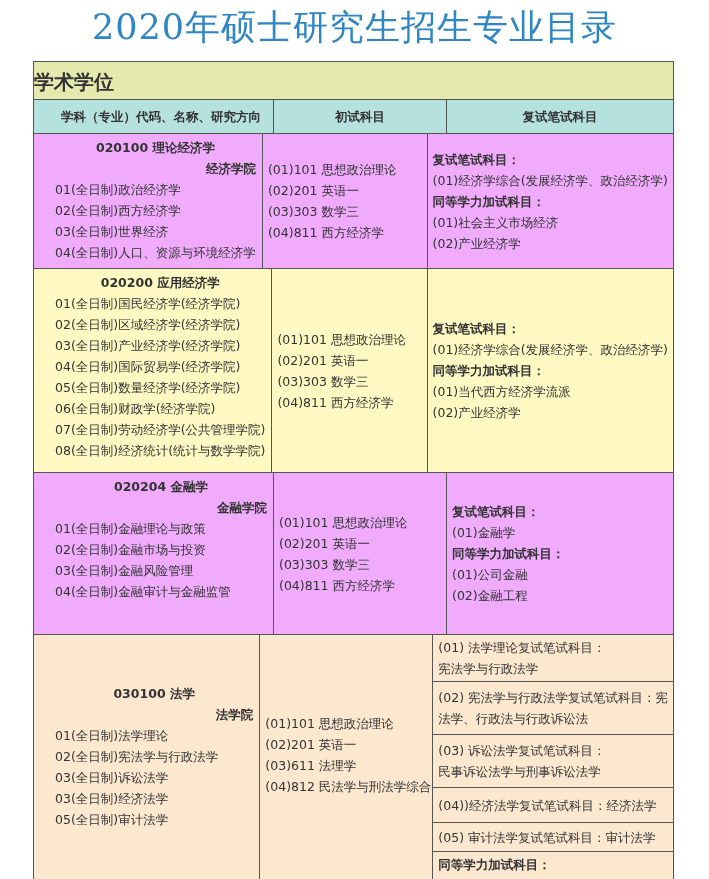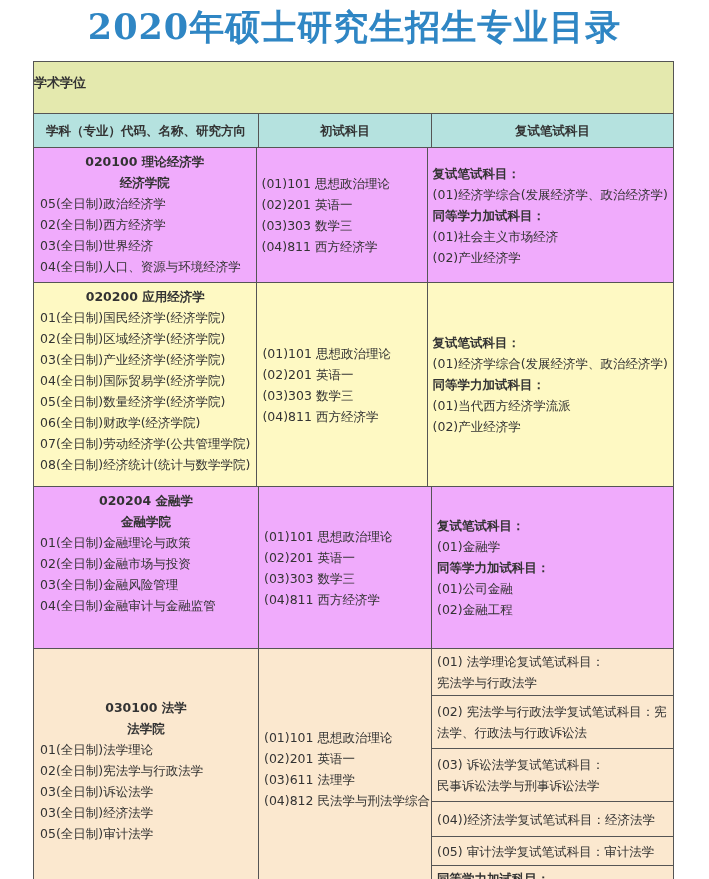--- a/index.html
+++ b/index.html
@@ -2,45 +2,45 @@
 <html><head>
   <meta charset="utf-8">
   <style>
     * { box-sizing: border-box; margin: 0; padding: 0; }
     html, body { width: 709px; height: 879px; overflow: hidden; background: #ffffff; }
     body { font-family: "DejaVu Sans", "Liberation Sans", sans-serif; color: #333; position: relative; }
 
     .page-title {
       position: absolute; left: 0; top: 2px; width: 709px; height: 50px;
       text-align: center; font-family: "DejaVu Serif", "Liberation Serif", serif;
-      font-weight: bold; font-size: 35px; letter-spacing: 1px; color: #2f86c4; line-height: 50px;
+      font-weight: normal; font-size: 35px; letter-spacing: 1px; color: #2f86c4; line-height: 50px;
     }
 
     .table {
       position: absolute; left: 33px; top: 61px; width: 641px;
       border: 1.5px solid #555; border-bottom: none;
     }
     .row { display: flex; border-bottom: 1.5px solid #555; }
     .cell { border-right: 1.5px solid #555; font-size: 12.5px; line-height: 21px; }
     .cell:last-child { border-right: none; }
-    .c1 { width: 225px; }
+    .c1 { width: 225px; margin-left: 15px; }
     .c2 { width: 173px; }
     .c3 { flex: 1; }
 
-    .banner { height: 52px; background: #e4e9ae; text-align: center; font-weight: bold; font-size: 13px; line-height: 41px; color: #333; }
+    .banner { height: 38px; background: #e4e9ae; text-align: center; font-weight: bold; font-size: 20px; line-height: 41px; color: #333; }
     .head { height: 34px; background: #b5e2df; }
     .head .cell { display: flex; align-items: center; justify-content: center; font-weight: bold; font-size: 12.5px; }
 
     .sec-white { background: #f0abfc; }
     .sec-pink { background: #fef9c3; }
     .sec-beige { background: #fbe8cf; }
 
     .c1-content { padding: 3px 6px 4px 6px; }
     .major-title { text-align: center; font-weight: bold; }
-    .school { text-align: center; font-weight: bold; }
+    .school { text-align: right; font-weight: bold; }
     .dir { white-space: nowrap; }
 
     .vcenter { display: flex; flex-direction: column; justify-content: center; padding: 0 5px; }
     .bold { font-weight: bold; }
 
     .law-sub { border-bottom: 1.5px solid #555; padding: 0 5px; font-size: 12.5px; line-height: 21px; display: flex; flex-direction: column; justify-content: center; }
     .law-sub:last-child { border-bottom: none; }
     .nowrap { white-space: nowrap; }
   </style>
 </head>
@@ -54,21 +54,21 @@
   <div class="row head">
     <div class="cell c1">学科（专业）代码、名称、研究方向</div>
     <div class="cell c2">初试科目</div>
     <div class="cell c3">复试笔试科目</div>
   </div>
 
   <div class="row sec-white" style="height:135px">
     <div class="cell c1 c1-content">
       <div class="major-title">020100 理论经济学</div>
       <div class="school">经济学院</div>
-      <div class="dir">05(全日制)政治经济学</div>
+      <div class="dir">01(全日制)政治经济学</div>
       <div class="dir">02(全日制)西方经济学</div>
       <div class="dir">03(全日制)世界经济</div>
       <div class="dir">04(全日制)人口、资源与环境经济学</div>
     </div>
     <div class="cell c2 vcenter">
       <div>(01)101 思想政治理论</div>
       <div>(02)201 英语一</div>
       <div>(03)303 数学三</div>
       <div>(04)811 西方经济学</div>
     </div>

